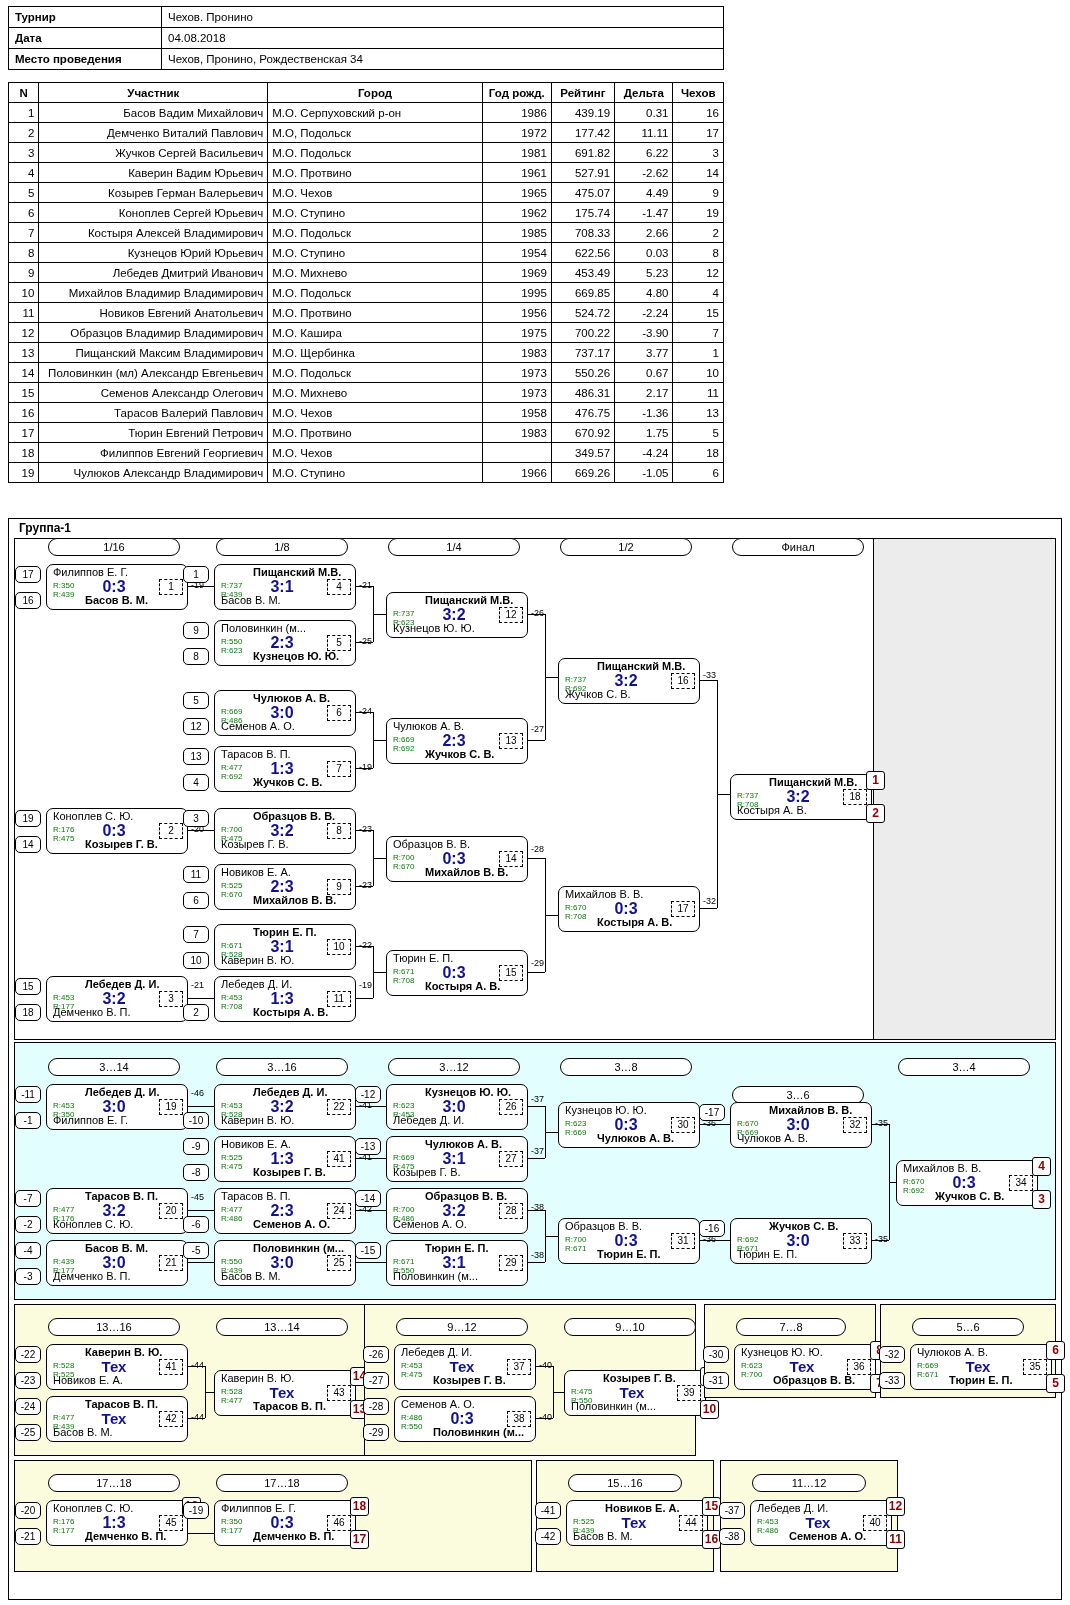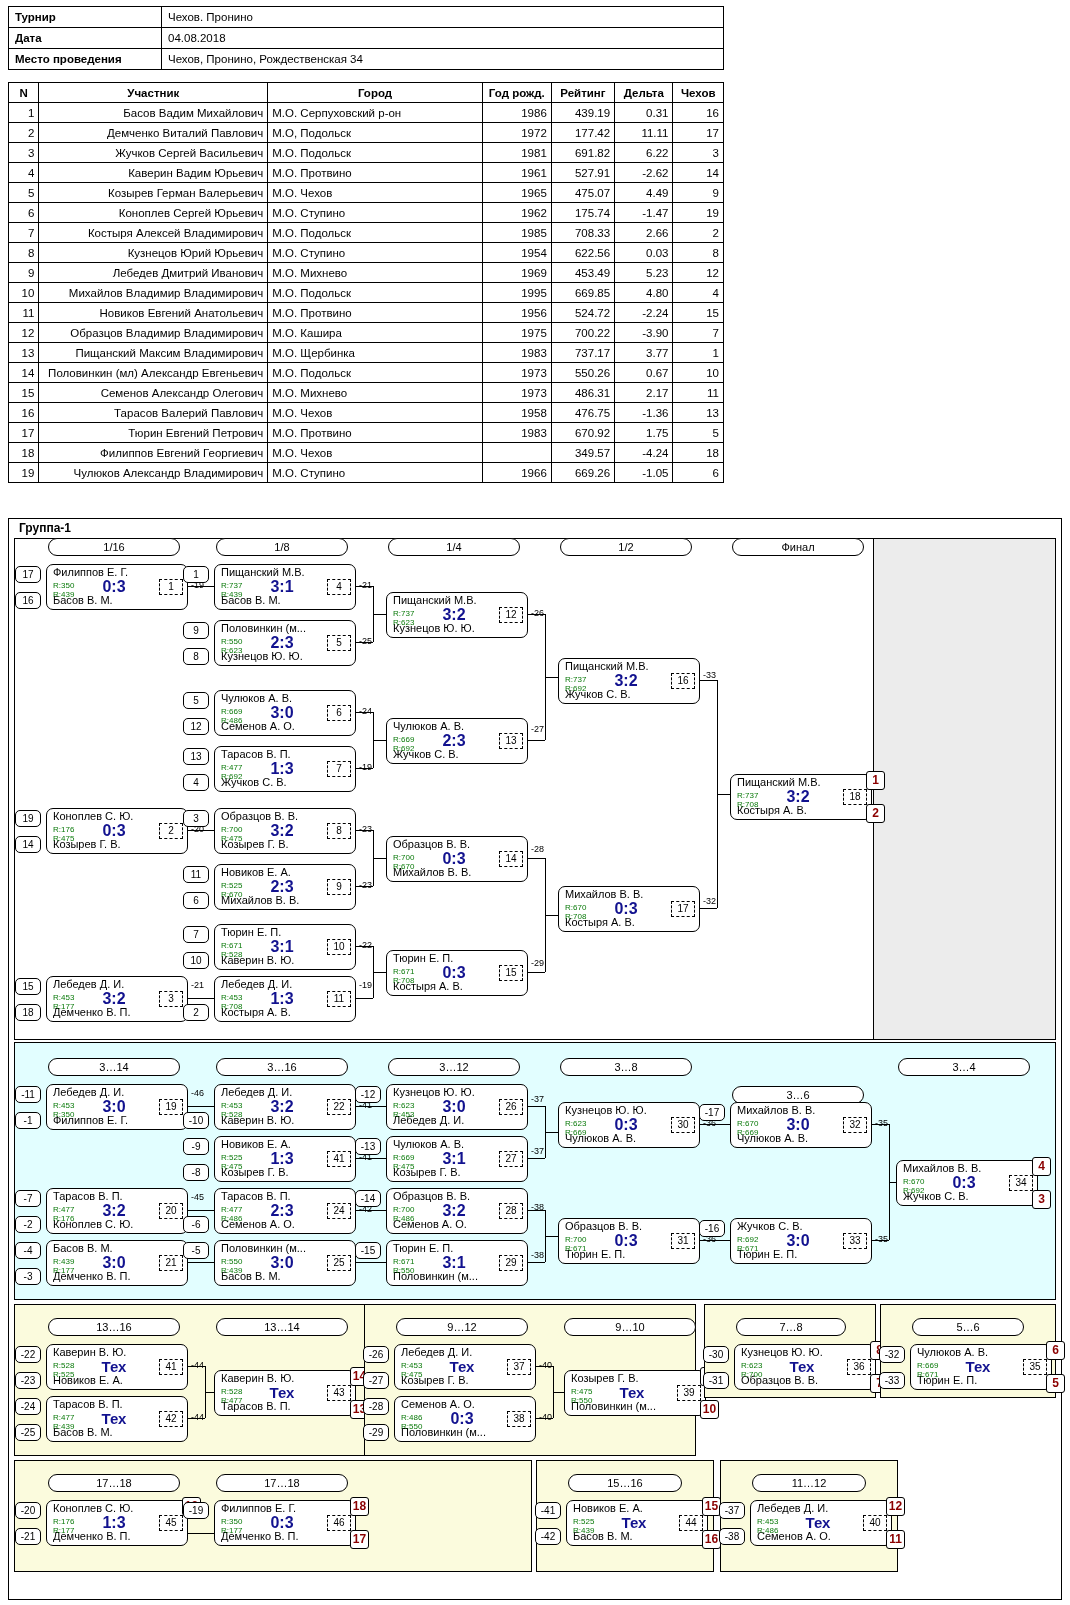--- a/index.html
+++ b/index.html
@@ -41,21 +41,21 @@
   .match .p1,.match .p2{position:absolute;left:6px;font-size:11px;white-space:nowrap;
      overflow:hidden;width:125px;}
   .match .p1{top:1px;} .match .p2{top:29px;}
   .match .r1,.match .r2{position:absolute;left:6px;color:#0a7a0a;font-size:8px;}
   .match .r1{top:16px;} .match .r2{top:25px;}
   .match .sc{position:absolute;left:40px;top:13px;width:66px;text-align:center;
      color:#12128f;font-weight:bold;font-size:16px;line-height:17px;}
   .match .sc.tex{font-size:15px;}
   .match .idx{position:absolute;right:4px;top:14px;border:1px dashed #000;background:#fff;
      min-width:18px;height:14px;line-height:14px;text-align:center;font-size:10px;padding:0 2px;}
-  .win{font-weight:normal;}
+  .win{font-weight:bold;margin-left:32px;}
 
   
   .seed{position:absolute;border:1px solid #000;border-radius:5px;background:#fff;
      width:24px;height:15px;line-height:15px;text-align:center;font-size:10px;}
 
   
   .cn{position:absolute;font-size:9px;color:#000;}
 
   
   .place{position:absolute;border:1px solid #000;border-radius:3px;background:#fff;

